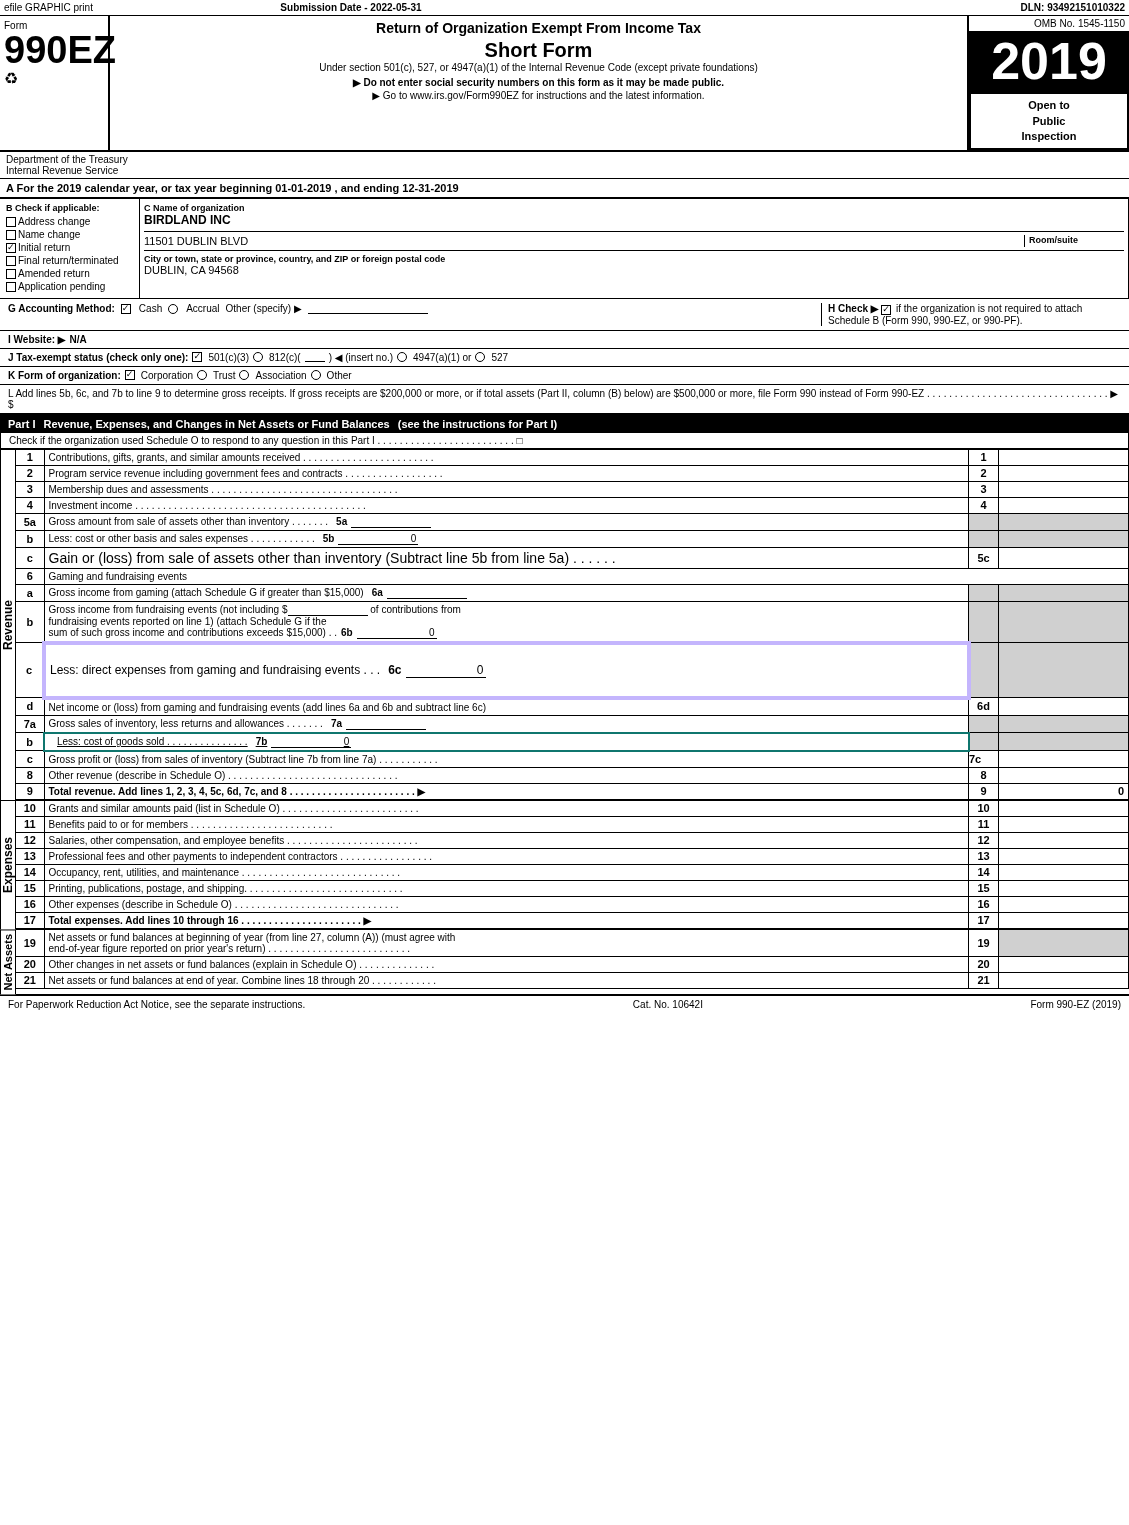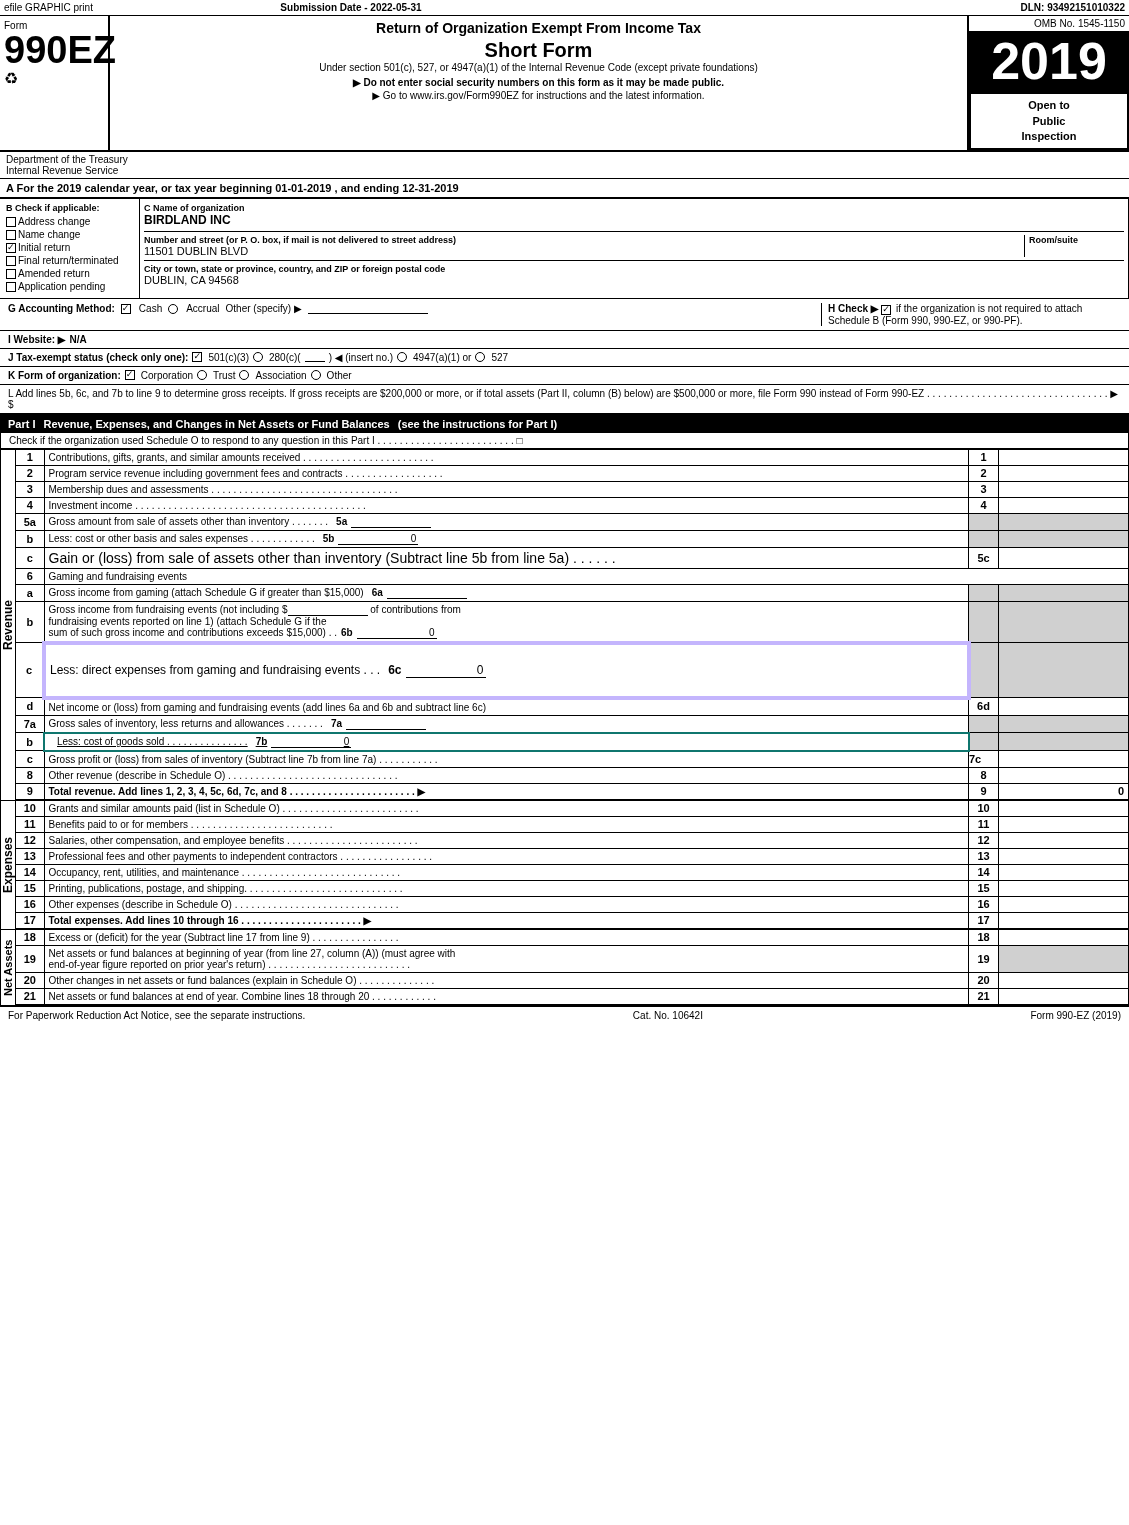--- a/index.html
+++ b/index.html
@@ -108,21 +108,20 @@
       <span class="checkbox-inline"></span>
       <span>Application pending</span>
     </div>
   </div>
 
   <div style="flex:1; border-right:1px solid #000; padding:4px;">
     <div style="font-size:9px; font-weight:bold;">C Name of organization</div>
     <div style="font-size:12px; font-weight:bold; border-bottom:1px solid #000; padding-bottom:4px; margin-bottom:3px;">BIRDLAND INC</div>
     <div style="display:flex; border-bottom:1px solid #000; padding-bottom:3px; margin-bottom:3px;">
       <div style="flex:1;">
-        <div style="font-size:9px; font-weight:bold;">Number and street (or P. O. box, if mail is not delivered to street address)</div>
         <div style="font-size:11px;">11501 DUBLIN BLVD</div>
       </div>
       <div style="width:100px; border-left:1px solid #000; padding-left:4px;">
         <div style="font-size:9px; font-weight:bold;">Room/suite</div>
         <div style="font-size:11px;"></div>
       </div>
     </div>
     <div>
       <div style="font-size:9px; font-weight:bold;">City or town, state or province, country, and ZIP or foreign postal code</div>
       <div style="font-size:11px;">DUBLIN, CA  94568</div>
@@ -151,21 +150,21 @@
 <div style="padding:3px 8px; border-bottom:1px solid #000; font-size:10px; font-weight:bold; display:flex; gap:4px;">
   <span>I Website: ▶</span>
   <span>N/A</span>
 </div>
 
 <div style="padding:3px 8px; border-bottom:1px solid #000; font-size:10px; display:flex; align-items:center; flex-wrap:wrap; gap:4px;">
   <span style="font-weight:bold;">J Tax-exempt status (check only one):</span>
   <span class="checkbox-inline checked"></span>
   <span>501(c)(3)</span>
   <span class="checkbox-circle"></span>
-  <span>280(c)(</span>
+  <span>812(c)(</span>
   <span style="display:inline-block; width:20px; border-bottom:1px solid #000; height:10px;"></span>
   <span>) ◀ (insert no.)</span>
   <span class="checkbox-circle"></span>
   <span>4947(a)(1) or</span>
   <span class="checkbox-circle"></span>
   <span>527</span>
 </div>
 
 <div style="padding:3px 8px; border-bottom:1px solid #000; font-size:10px; display:flex; align-items:center; flex-wrap:wrap; gap:4px;">
   <span style="font-weight:bold;">K Form of organization:</span>
@@ -420,26 +419,20 @@
     </tbody>
       </table>
   </div>
 </div>
 
 <div style="display:flex;">
   <div style="width:16px; writing-mode:vertical-rl; transform:rotate(180deg); text-align:center; font-weight:bold; font-size:11px; border:1px solid #000; border-top:none; padding:4px 2px; background:white; display:flex; align-items:center; justify-content:center;">Net Assets</div>
   <div style="flex:1;">
     <table style="width:100%; border-collapse:collapse;">
       <tbody>
-          <tr>
-        <td style="width:28px; text-align:center; font-weight:bold; border:1px solid #000; border-left:none;">18</td>
-        <td style="border:1px solid #000; padding:2px 4px; font-size:10px;">Excess or (deficit) for the year (Subtract line 17 from line 9)   .   .   .   .   .   .   .   .   .   .   .   .   .   .   .   .</td>
-        <td style="width:30px; text-align:center; font-weight:bold; border:1px solid #000;">18</td>
-        <td style="width:130px; border:1px solid #000;">&nbsp;</td>
-      </tr>
       <tr>
         <td style="width:28px; text-align:center; font-weight:bold; border:1px solid #000; border-left:none;">19</td>
         <td style="border:1px solid #000; padding:2px 4px; font-size:10px;">Net assets or fund balances at beginning of year (from line 27, column (A)) (must agree with<br>end-of-year figure reported on prior year's return) . . . . . . . . . . . . . . . . . . . . . . . . . .</td>
         <td style="width:30px; text-align:center; font-weight:bold; border:1px solid #000;">19</td>
         <td style="width:130px; border:1px solid #000; background:#d0d0d0;">&nbsp;</td>
       </tr>
       <tr>
         <td style="width:28px; text-align:center; font-weight:bold; border:1px solid #000; border-left:none;">20</td>
         <td style="border:1px solid #000; padding:2px 4px; font-size:10px;">Other changes in net assets or fund balances (explain in Schedule O) . . . . . . . . . . . . . .</td>
         <td style="width:30px; text-align:center; font-weight:bold; border:1px solid #000;">20</td>

